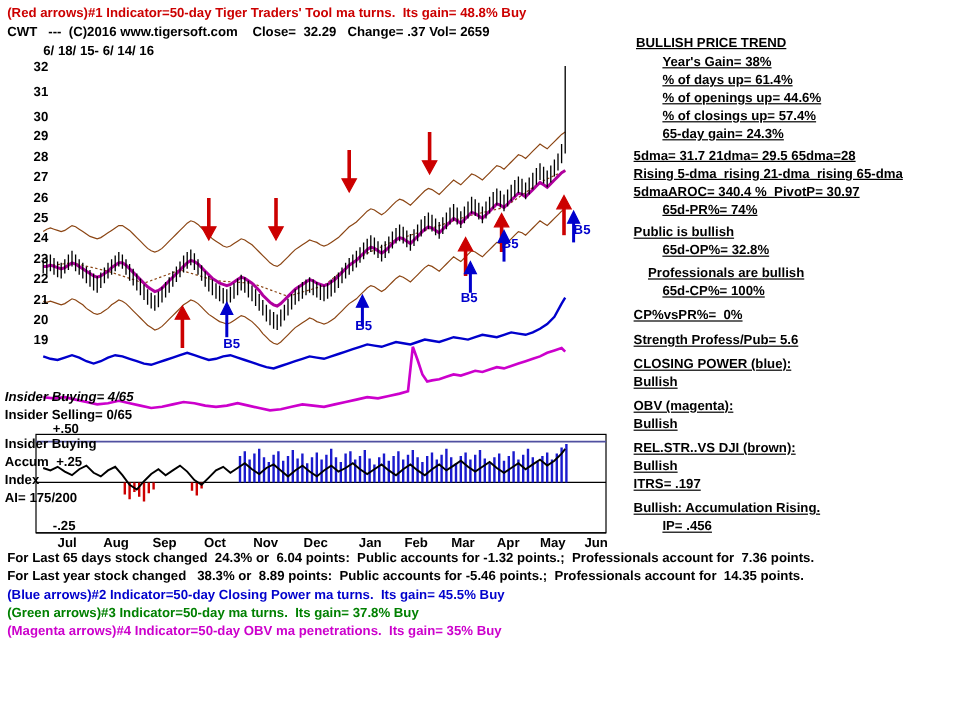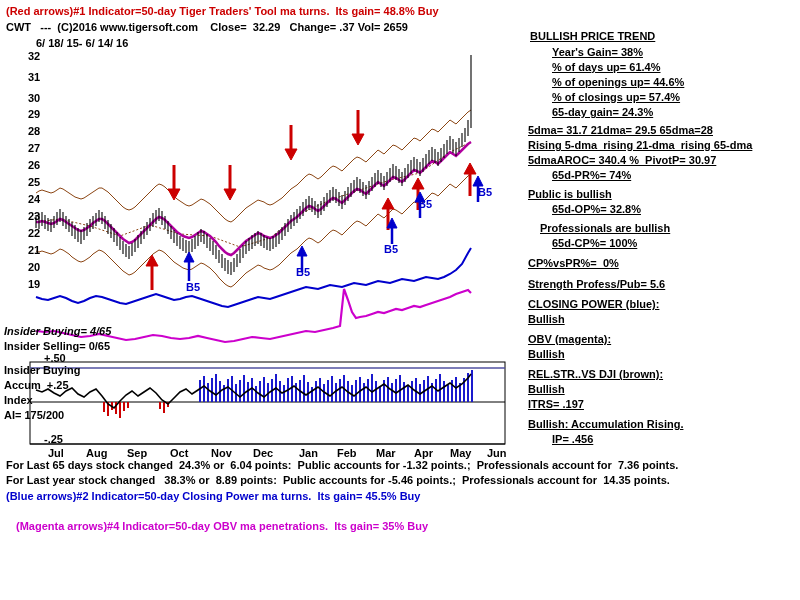--- a/index.html
+++ b/index.html
@@ -196,15 +196,16 @@
   <div class="t side" style="left:528px;top:368px;">REL.STR..VS DJI (brown):</div>
   <div class="t side" style="left:528px;top:383px;">Bullish</div>
   <div class="t side" style="left:528px;top:398px;">ITRS= .197</div>
 
   <div class="t side" style="left:528px;top:418px;">Bullish: Accumulation Rising.</div>
   <div class="t side" style="left:552px;top:433px;">IP= .456</div>
 
   <div class="t foot" style="left:6px;top:459px;">For Last 65 days stock changed  24.3% or  6.04 points:  Public accounts for -1.32 points.;  Professionals account for  7.36 points.</div>
   <div class="t foot" style="left:6px;top:474px;">For Last year stock changed   38.3% or  8.89 points:  Public accounts for -5.46 points.;  Professionals account for  14.35 points.</div>
   <div class="t foot blue" style="left:6px;top:490px;">(Blue arrows)#2 Indicator=50-day Closing Power ma turns.  Its gain= 45.5% Buy</div>
-  <div class="t foot mag" style="left:16px;top:520px;">(Magenta arrows)#4 Indicator=50-day OBV ma penetrations.  Its gain= 35% Buy</div>
+  <div class="t foot grn" style="left:6px;top:505px;">(Green arrows)#3 Indicator=50-day ma turns.  Its gain= 37.8% Buy</div>
+  <div class="t foot mag" style="left:6px;top:520px;">(Magenta arrows)#4 Indicator=50-day OBV ma penetrations.  Its gain= 35% Buy</div>
 
 </div>
 
 </body></html>

